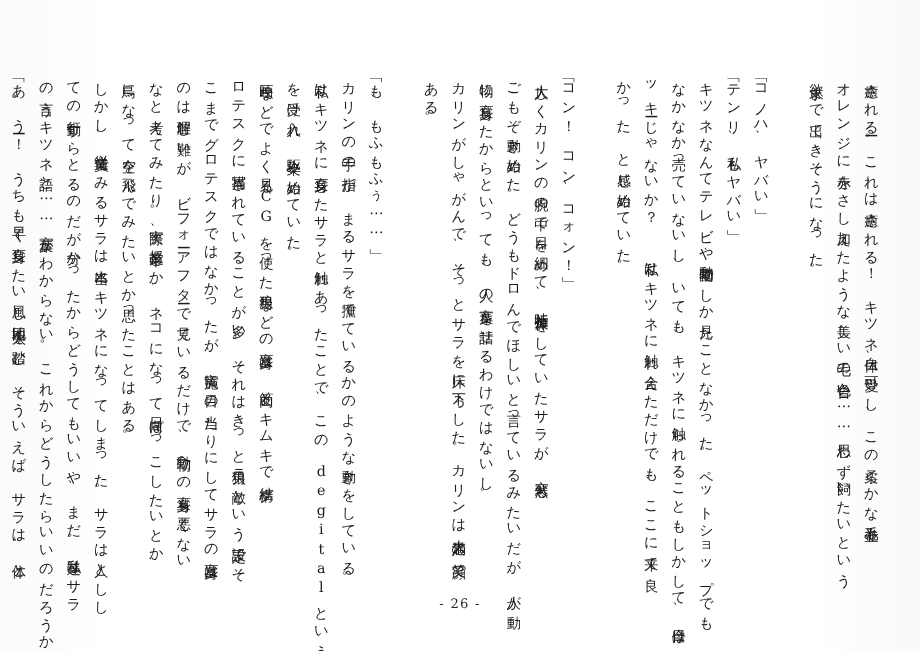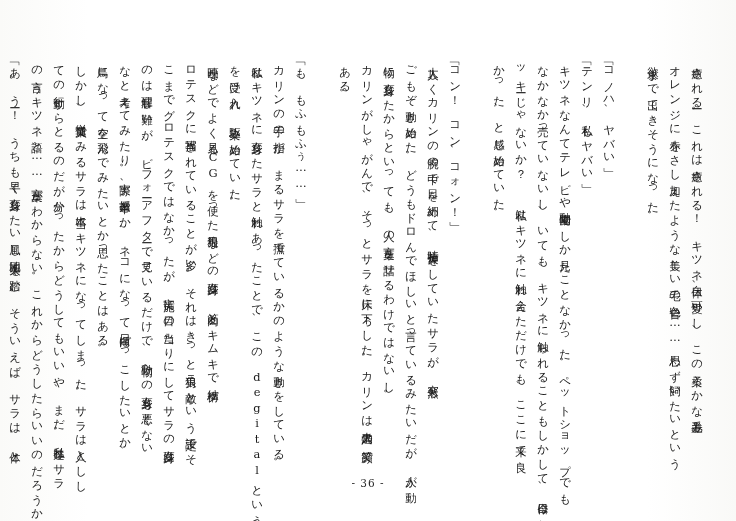--- a/index.html
+++ b/index.html
@@ -102,14 +102,14 @@
       <div class="col">ロテスクに描写されていることが多い。それはきっと狼男＝敵という設定でそ</div>
       <div class="col">こまでグロテスクではなかったが、実施に目の当たりにしてサラの変身は、</div>
       <div class="col">のは理解し難いが、ビフォーアフターで見ているだけで、動物への変身も悪くない</div>
       <div class="col">なと考えてみたり。実際、授業中とか、ネコになって日向ぼっこしたいとか、</div>
       <div class="col">鳥になって空を飛んでみたいとか思ったことはある。</div>
       <div class="col">しかし、従業員でみるサラは本当にキツネになってしまった。サラは人としし</div>
       <div class="col">ての行動すらとるのだが分かったからどうしてもいいや、まだ。私達はサラ</div>
       <div class="col">の言うキツネ語と……言葉がわからない。これからどうしたらいいのだろうか？</div>
       <div class="col">「あ、うー！　うちも早く変身したい風じ地団太を踏む。そういえば、サラは、体と</div>
     </div>
-  <div id="page-number">- 36 -</div>
+  <div id="page-number">- 26 -</div>
 </div>
 
 </body></html>

